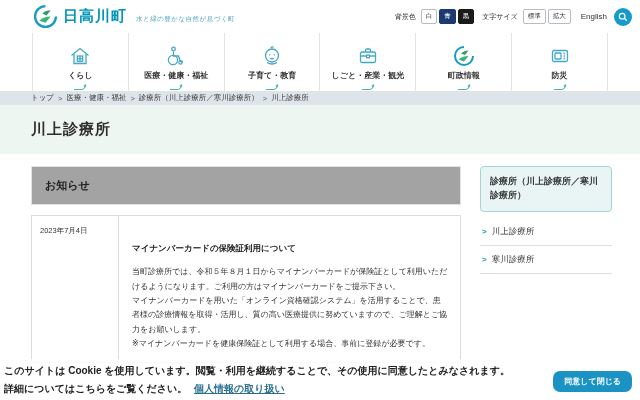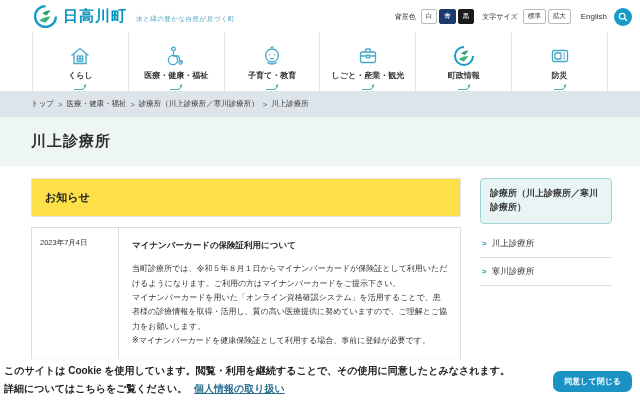--- a/index.html
+++ b/index.html
@@ -23,38 +23,38 @@
   .english{font-size:8px;color:#333;margin:0 7px 0 10px;text-decoration:none;cursor:pointer;}
   .search-btn{width:18px;height:18px;border-radius:50%;background:#169bc9;border:none;display:flex;align-items:center;justify-content:center;cursor:pointer;padding:0;}
   
   .nav{display:flex;padding:0 32px;background:#fff;height:58px;}
   .nav-item{flex:1;border-left:1px solid #e2e4e6;display:flex;flex-direction:column;align-items:center;justify-content:flex-end;padding-top:5px;cursor:pointer;position:relative;}
   .nav-item:last-child{border-right:1px solid #e2e4e6;}
   .nav-icon{height:26px;display:flex;align-items:center;justify-content:center;}
   .nav-label{font-size:8px;font-weight:bold;color:#333;margin-top:1px;white-space:nowrap;}
   .nav-arrow{margin-top:2px;}
   
-  .breadcrumb{height:26px;background:#dee5ea;font-size:7.5px;color:#333;display:flex;align-items:center;padding-left:31px;white-space:nowrap;}
+  .breadcrumb{height:14px;background:#dee5ea;font-size:7.5px;color:#333;display:flex;align-items:center;padding-left:31px;white-space:nowrap;}
   .crumb{cursor:pointer;}
   .crumb-sep{margin:0 4px;color:#555;}
   
   .title-band{height:49px;background:#eef6f1;display:flex;align-items:center;padding-left:31px;}
   .page-title{font-size:15px;font-weight:bold;color:#2d2d2d;margin:0;letter-spacing:1px;}
   
   .main{position:relative;padding:12px 28px 0 31px;}
   .left-col{width:430px;}
   .quick-links{list-style:none;margin:4px 0 16px 2px;padding:0;}
   .quick-links li{display:flex;align-items:center;margin-bottom:11px;}
   .bullet{width:4px;height:4px;border-radius:50%;background:#2ba6bf;margin-right:6px;flex:0 0 auto;}
   .quick-links a{font-size:9.5px;color:#23607e;text-decoration:underline;cursor:pointer;}
-  .section-head{background:#fde047;border:1px solid #e0e4e8;padding:11px 13px;font-size:11px;font-weight:bold;color:#222;}
+  .section-head{background:#a3a3a3;border:1px solid #e0e4e8;padding:11px 13px;font-size:11px;font-weight:bold;color:#222;}
   .notice-table{margin-top:10px;border:1px solid #d8dde2;display:flex;align-items:stretch;min-height:130px;background:#fff;}
   .date-cell{width:72px;flex:0 0 auto;padding:10px 6px 0 8px;font-size:7.5px;color:#333;border-right:1px solid #d8dde2;}
   .content-cell{flex:1;padding:9px 12px 10px 13px;font-size:8px;line-height:1.8;color:#333;}
-  .notice-title{font-size:8.5px;font-weight:bold;margin:1px 0 9px 0;color:#222;}
+  .notice-title{font-size:8.5px;font-weight:bold;margin:16px 0 9px 0;color:#222;}
   .content-cell p{margin:0;}
   
   .sidebar{position:absolute;top:12px;right:28px;width:132px;}
   .side-box{background:#e9f5f4;border:1px solid #a3d3d6;border-radius:4px;padding:8px 9px;font-size:9px;font-weight:bold;color:#333;line-height:1.55;}
   .side-list{margin-top:6px;}
   .side-item{display:flex;align-items:center;padding:8px 2px 7px 2px;border-bottom:1px solid #dcdfe2;font-size:8.5px;color:#333;cursor:pointer;text-decoration:none;}
   .chev{color:#1fa0ad;font-size:8px;margin-right:5px;font-weight:bold;}
   
   .cookie{position:absolute;left:0;right:0;bottom:0;height:41px;background:rgba(255,255,255,0.83);z-index:5;padding:5px 4px 0 4px;box-sizing:border-box;}
   .cookie p{margin:0 0 4px 0;font-size:10px;color:#222;line-height:1.4;font-weight:bold;}

